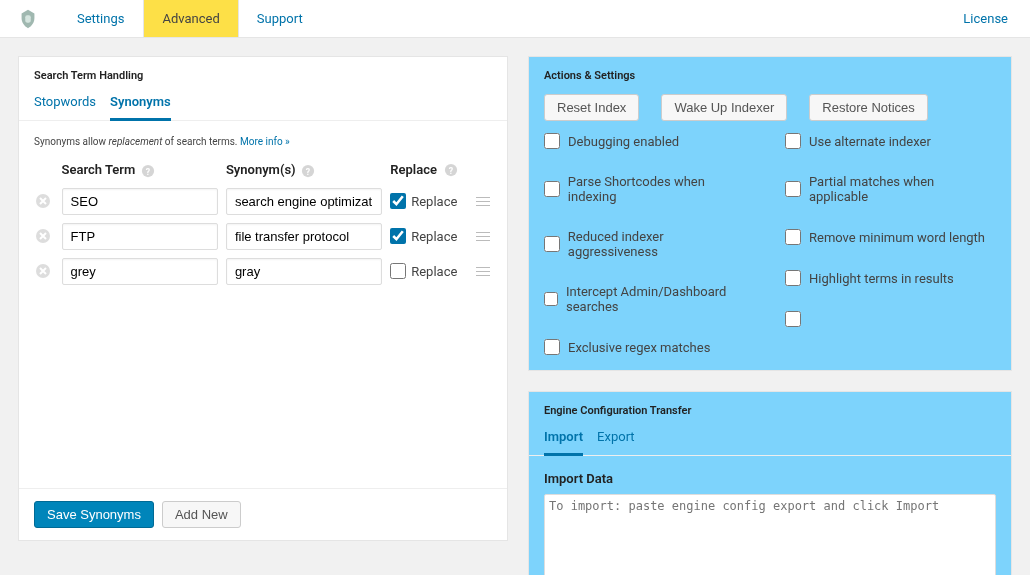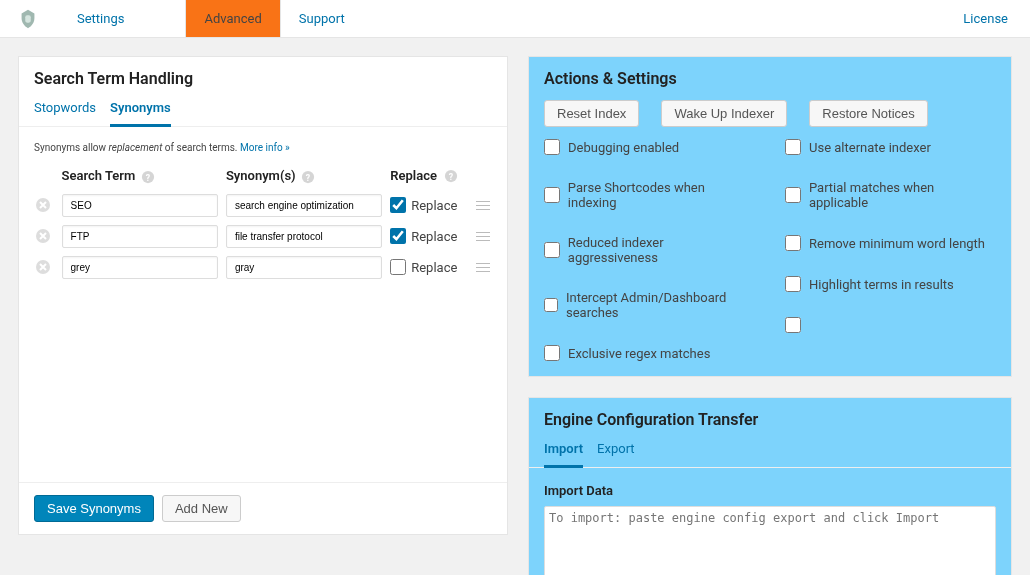--- a/index.html
+++ b/index.html
@@ -26,25 +26,24 @@
 .top-tab {
   padding: 0 18px;
   display: flex;
   align-items: center;
   font-size: 13px;
   color: #0073aa;
   cursor: pointer;
   border-right: 1px solid transparent;
 }
 .top-tab.active {
-  background: #f97316;
+  background: #fde047;
   border-left: 1px solid #e5e5e5;
   border-right: 1px solid #e5e5e5;
   color: #444;
-  margin-left: 42px;
 }
 .license-link {
   color: #0073aa;
   padding-right: 22px;
   font-size: 13px;
   cursor: pointer;
 }
 .content {
   display: flex;
   gap: 20px;
@@ -58,21 +57,21 @@
 }
 .panel-left { width: 490px; flex: none; }
 .panel-right { flex: 1; display: flex; flex-direction: column; gap: 20px; }
 .panel-inner {
   background: #7dd3fc;
   border: 1px solid #e5e5e5;
 }
 .panel-header {
   padding: 12px 15px;
   font-weight: 600;
-  font-size: 16px;
+  font-size: 11px;
   color: #222;
 }
 .sub-tabs {
   display: flex;
   padding: 0 15px;
   border-bottom: 1px solid #eee;
   gap: 14px;
 }
 .sub-tab {
   padding: 0 0 9px 0;
@@ -106,21 +105,21 @@
 .remove-btn {
   width: 18px; height: 18px; border-radius: 50%;
   color: #ccc; cursor: pointer;
   display: flex; align-items: center; justify-content: center;
 }
 input[type=text] {
   width: 100%;
   padding: 5px 8px;
   border: 1px solid #ddd;
   border-radius: 2px;
-  font-size: 10px;
+  font-size: 13px;
   box-shadow: inset 0 1px 2px rgba(0,0,0,0.05);
 }
 input[type=checkbox] {
   width: 16px; height: 16px;
   accent-color: #0073aa;
   cursor: pointer;
 }
 .replace-label { font-size: 13px; color: #444; }
 .panel-footer {
   padding: 12px 15px;

